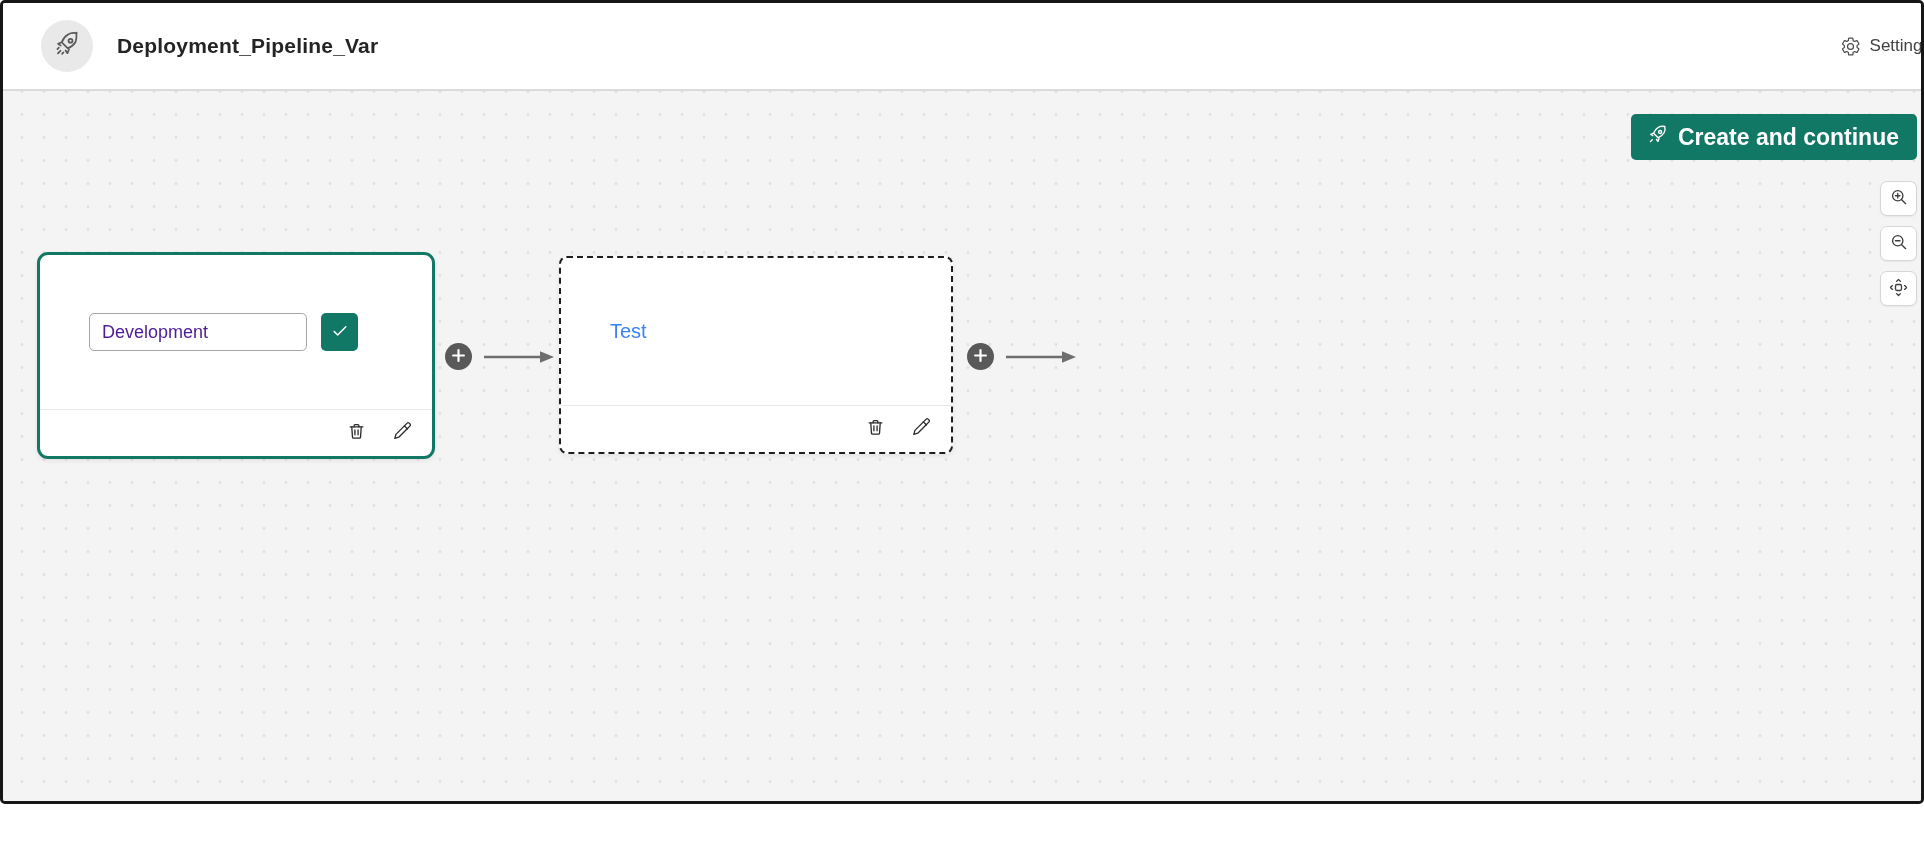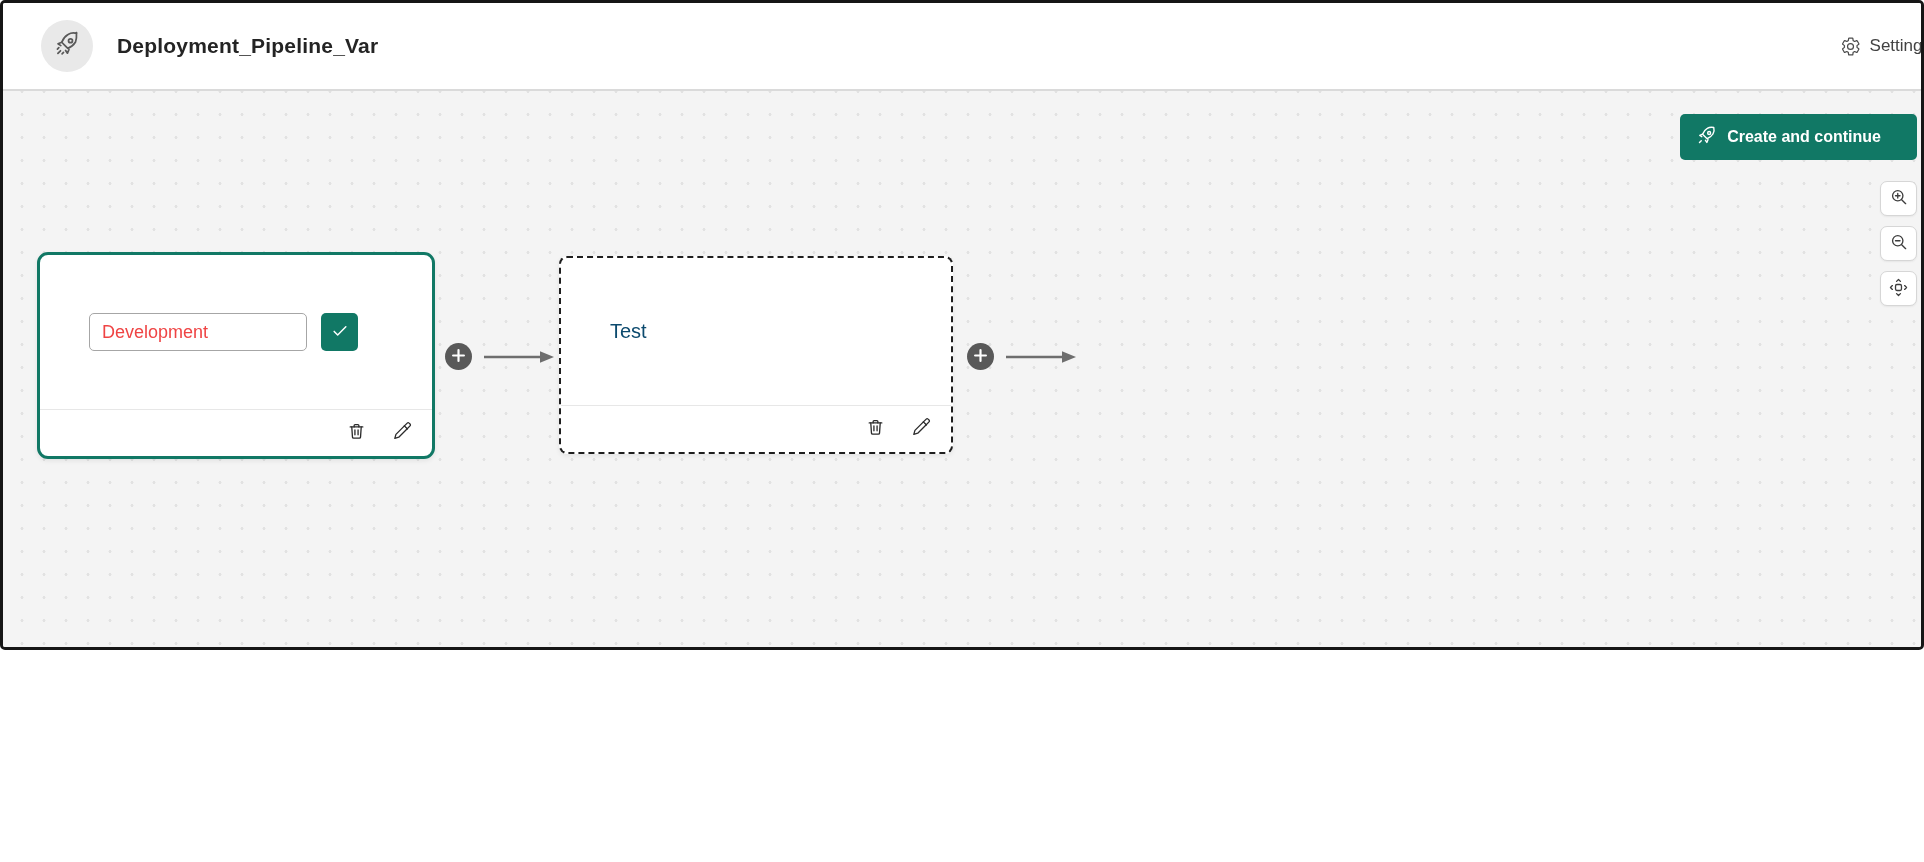--- a/index.html
+++ b/index.html
@@ -1,21 +1,21 @@
 <!DOCTYPE html>
 <html style="--accent: #117865;"><head>
 <meta charset="utf-8">
 <style>
   * { box-sizing: border-box; margin: 0; padding: 0; }
   html,body { width: 1924px; height: 862px; }
   body { font-family: "Liberation Sans", "DejaVu Sans", sans-serif; }
 
   .frame {
     position: relative;
-    width: 1924px; height: 650px;
+    width: 1924px; height: 804px;
     border: 3px solid #161616;
     border-radius: 5px;
     overflow: hidden;
     background: #f4f4f4;
   }
 
   
   .header {
     position: relative;
     height: 88px;
@@ -57,27 +57,27 @@
     background-color: #f4f4f4;
     background-image: radial-gradient(circle, #e2e2e2 1.4px, transparent 1.6px);
     background-size: 22px 23px;
     background-position: 8px 12px;
   }
 
   .create-btn {
     position: absolute;
     top: 23px; right: 4px;
     height: 46px;
-    padding: 0 36px 0 16px;
+    padding: 0 18px 0 16px;
     background: var(--accent, #117865);
     color: #ffffff;
     border: none;
     border-radius: 5px;
     font-family: inherit;
-    font-size: 16px;
+    font-size: 23px;
     font-weight: 700;
     display: flex; align-items: center; gap: 10px;
     cursor: pointer;
   }
 
   .zoom-stack {
     position: absolute;
     top: 90px; right: 4px;
     display: flex; flex-direction: column; gap: 10px;
   }
@@ -111,30 +111,30 @@
     border-radius: 8px;
   }
   .card.test { left: 556px; top: 165px; }
   .card.production { left: 1077px; top: 165px; }
 
   .card-body {
     flex: 1;
     display: flex; align-items: center;
     padding-left: 49px;
   }
-  .stage-label { font-size: 20px; color: #0c4a6e; }
+  .stage-label { font-size: 20px; color: #3b82f6; }
 
   .stage-input {
     width: 218px; height: 38px;
     border: 1px solid #a6a6a6;
     border-radius: 5px;
     padding: 0 12px;
     font-family: inherit;
     font-size: 18px;
-    color: #ef4444;
+    color: #4c1d95;
     background: #fff;
     outline: none;
   }
   .confirm-btn {
     width: 37px; height: 38px;
     margin-left: 14px;
     background: var(--accent, #117865);
     border: none; border-radius: 5px;
     color: #fff;
     display: flex; align-items: center; justify-content: center;

